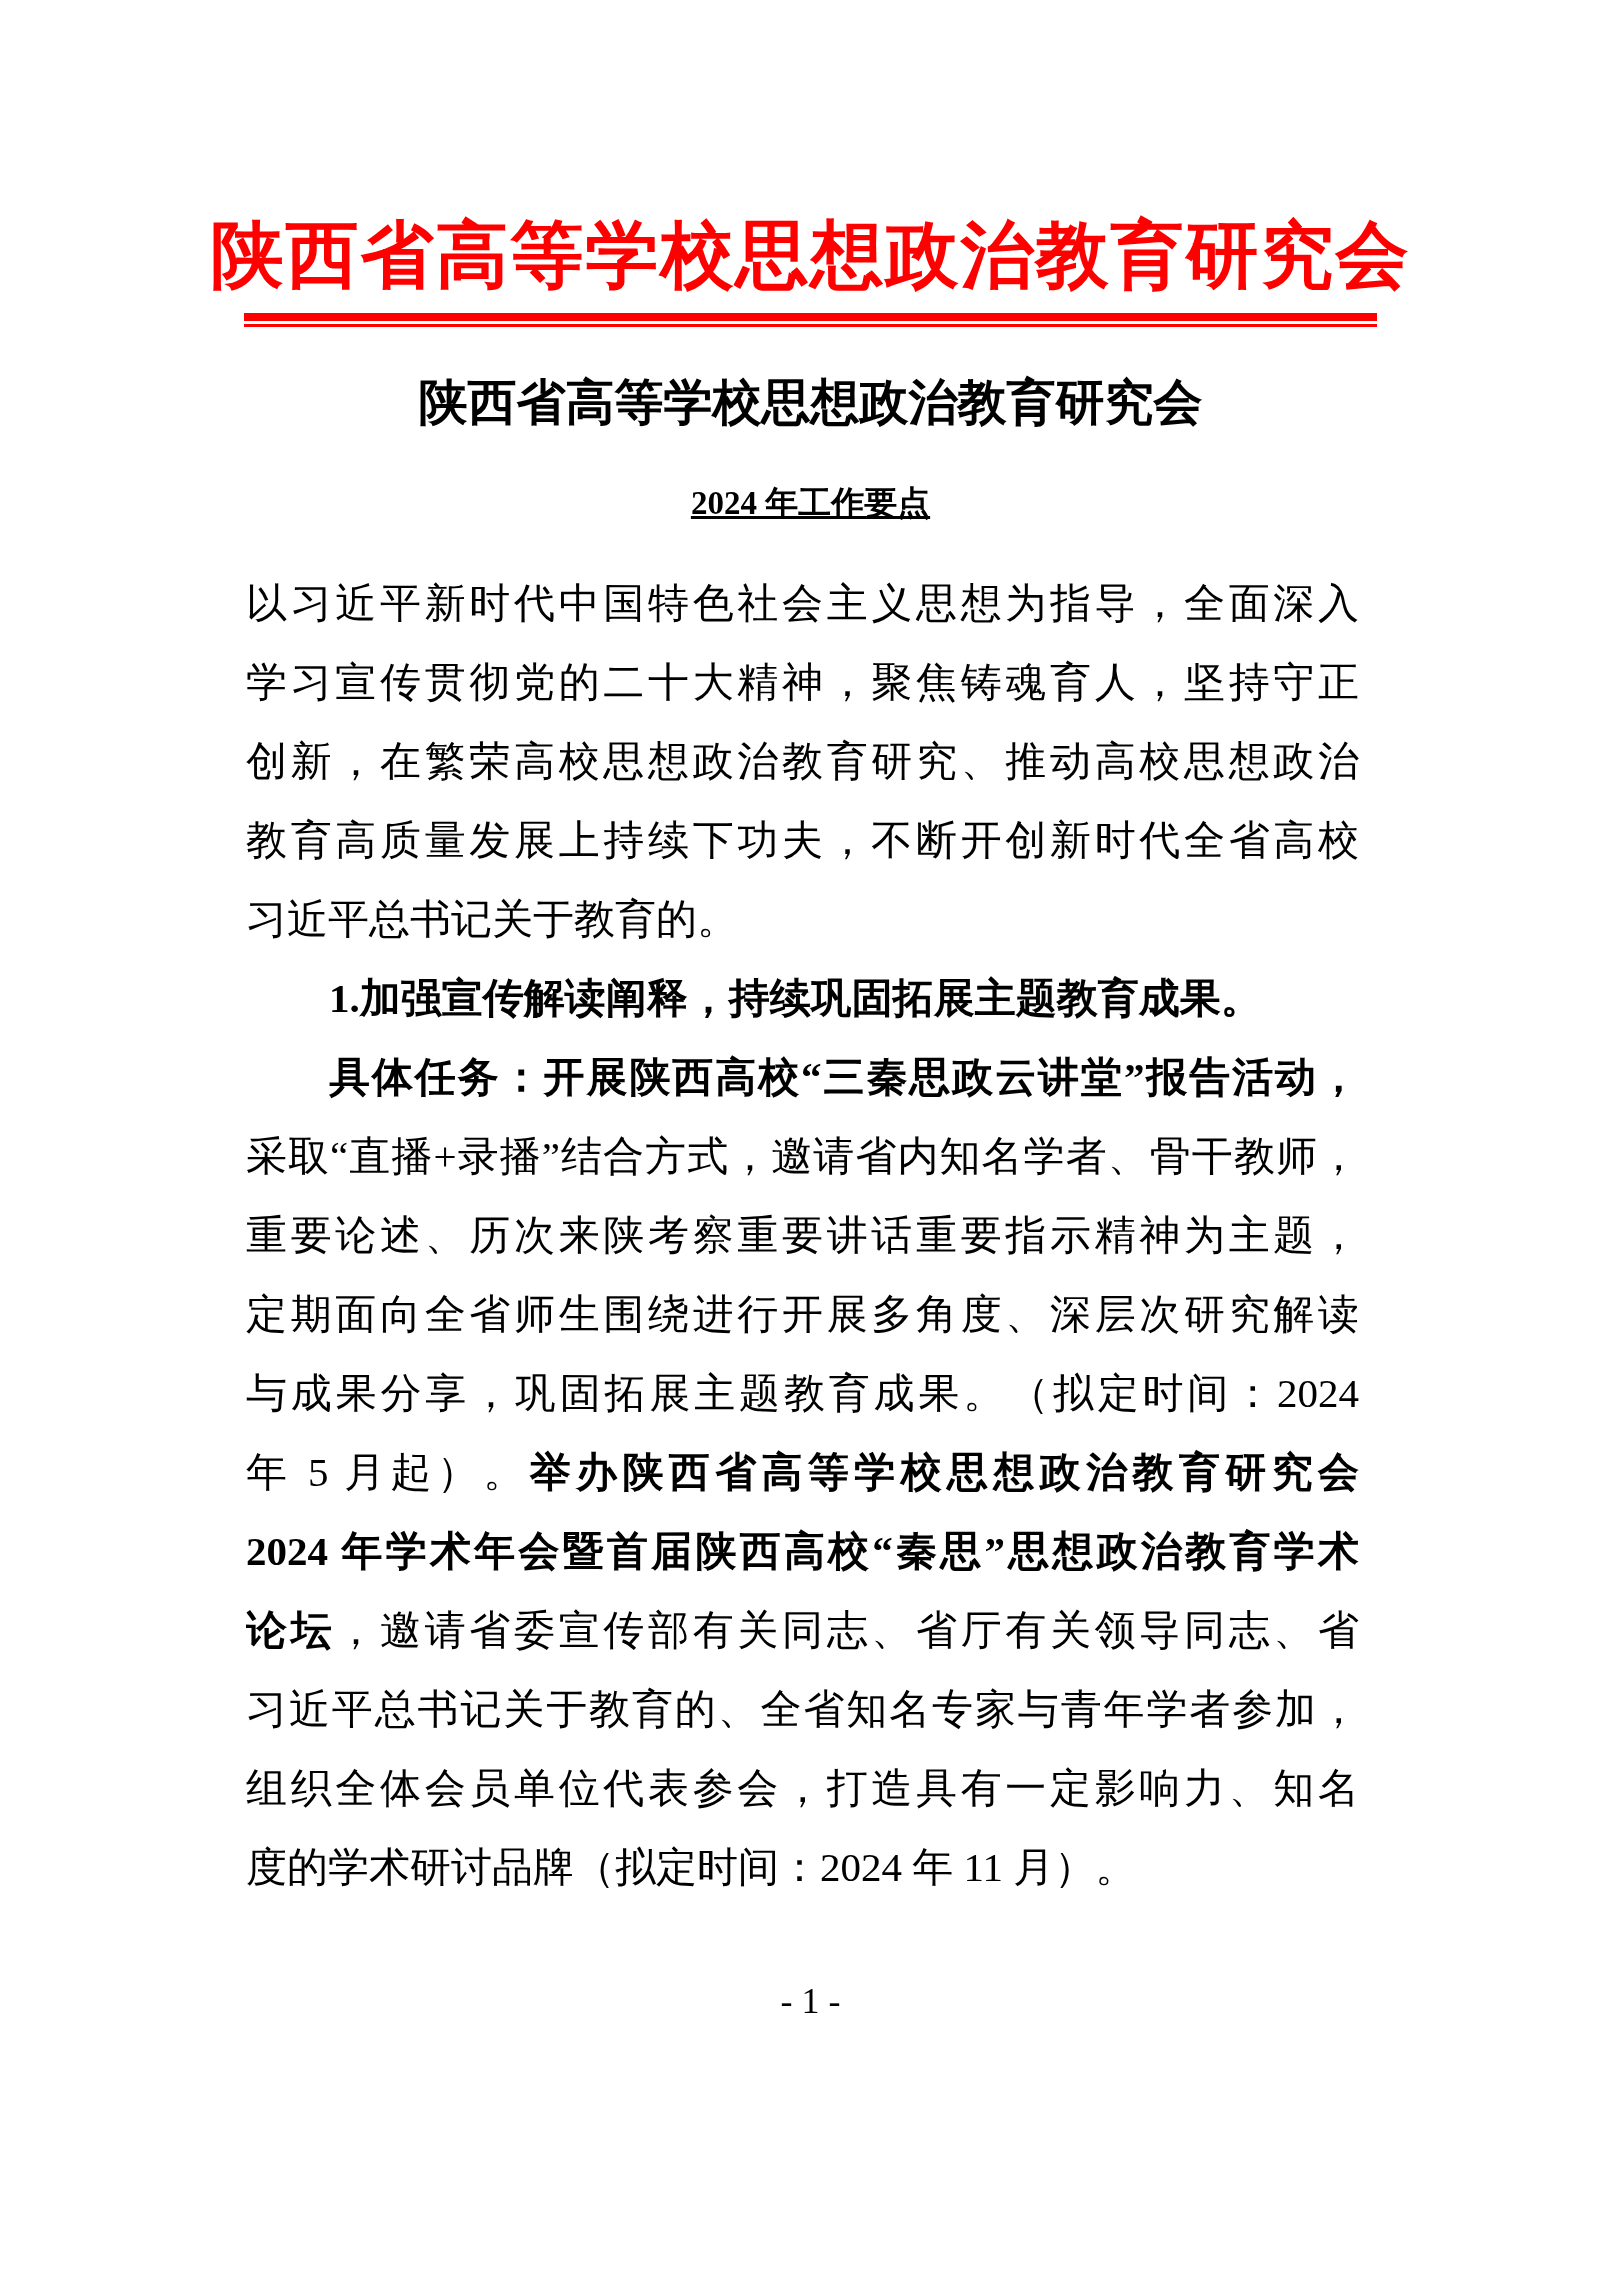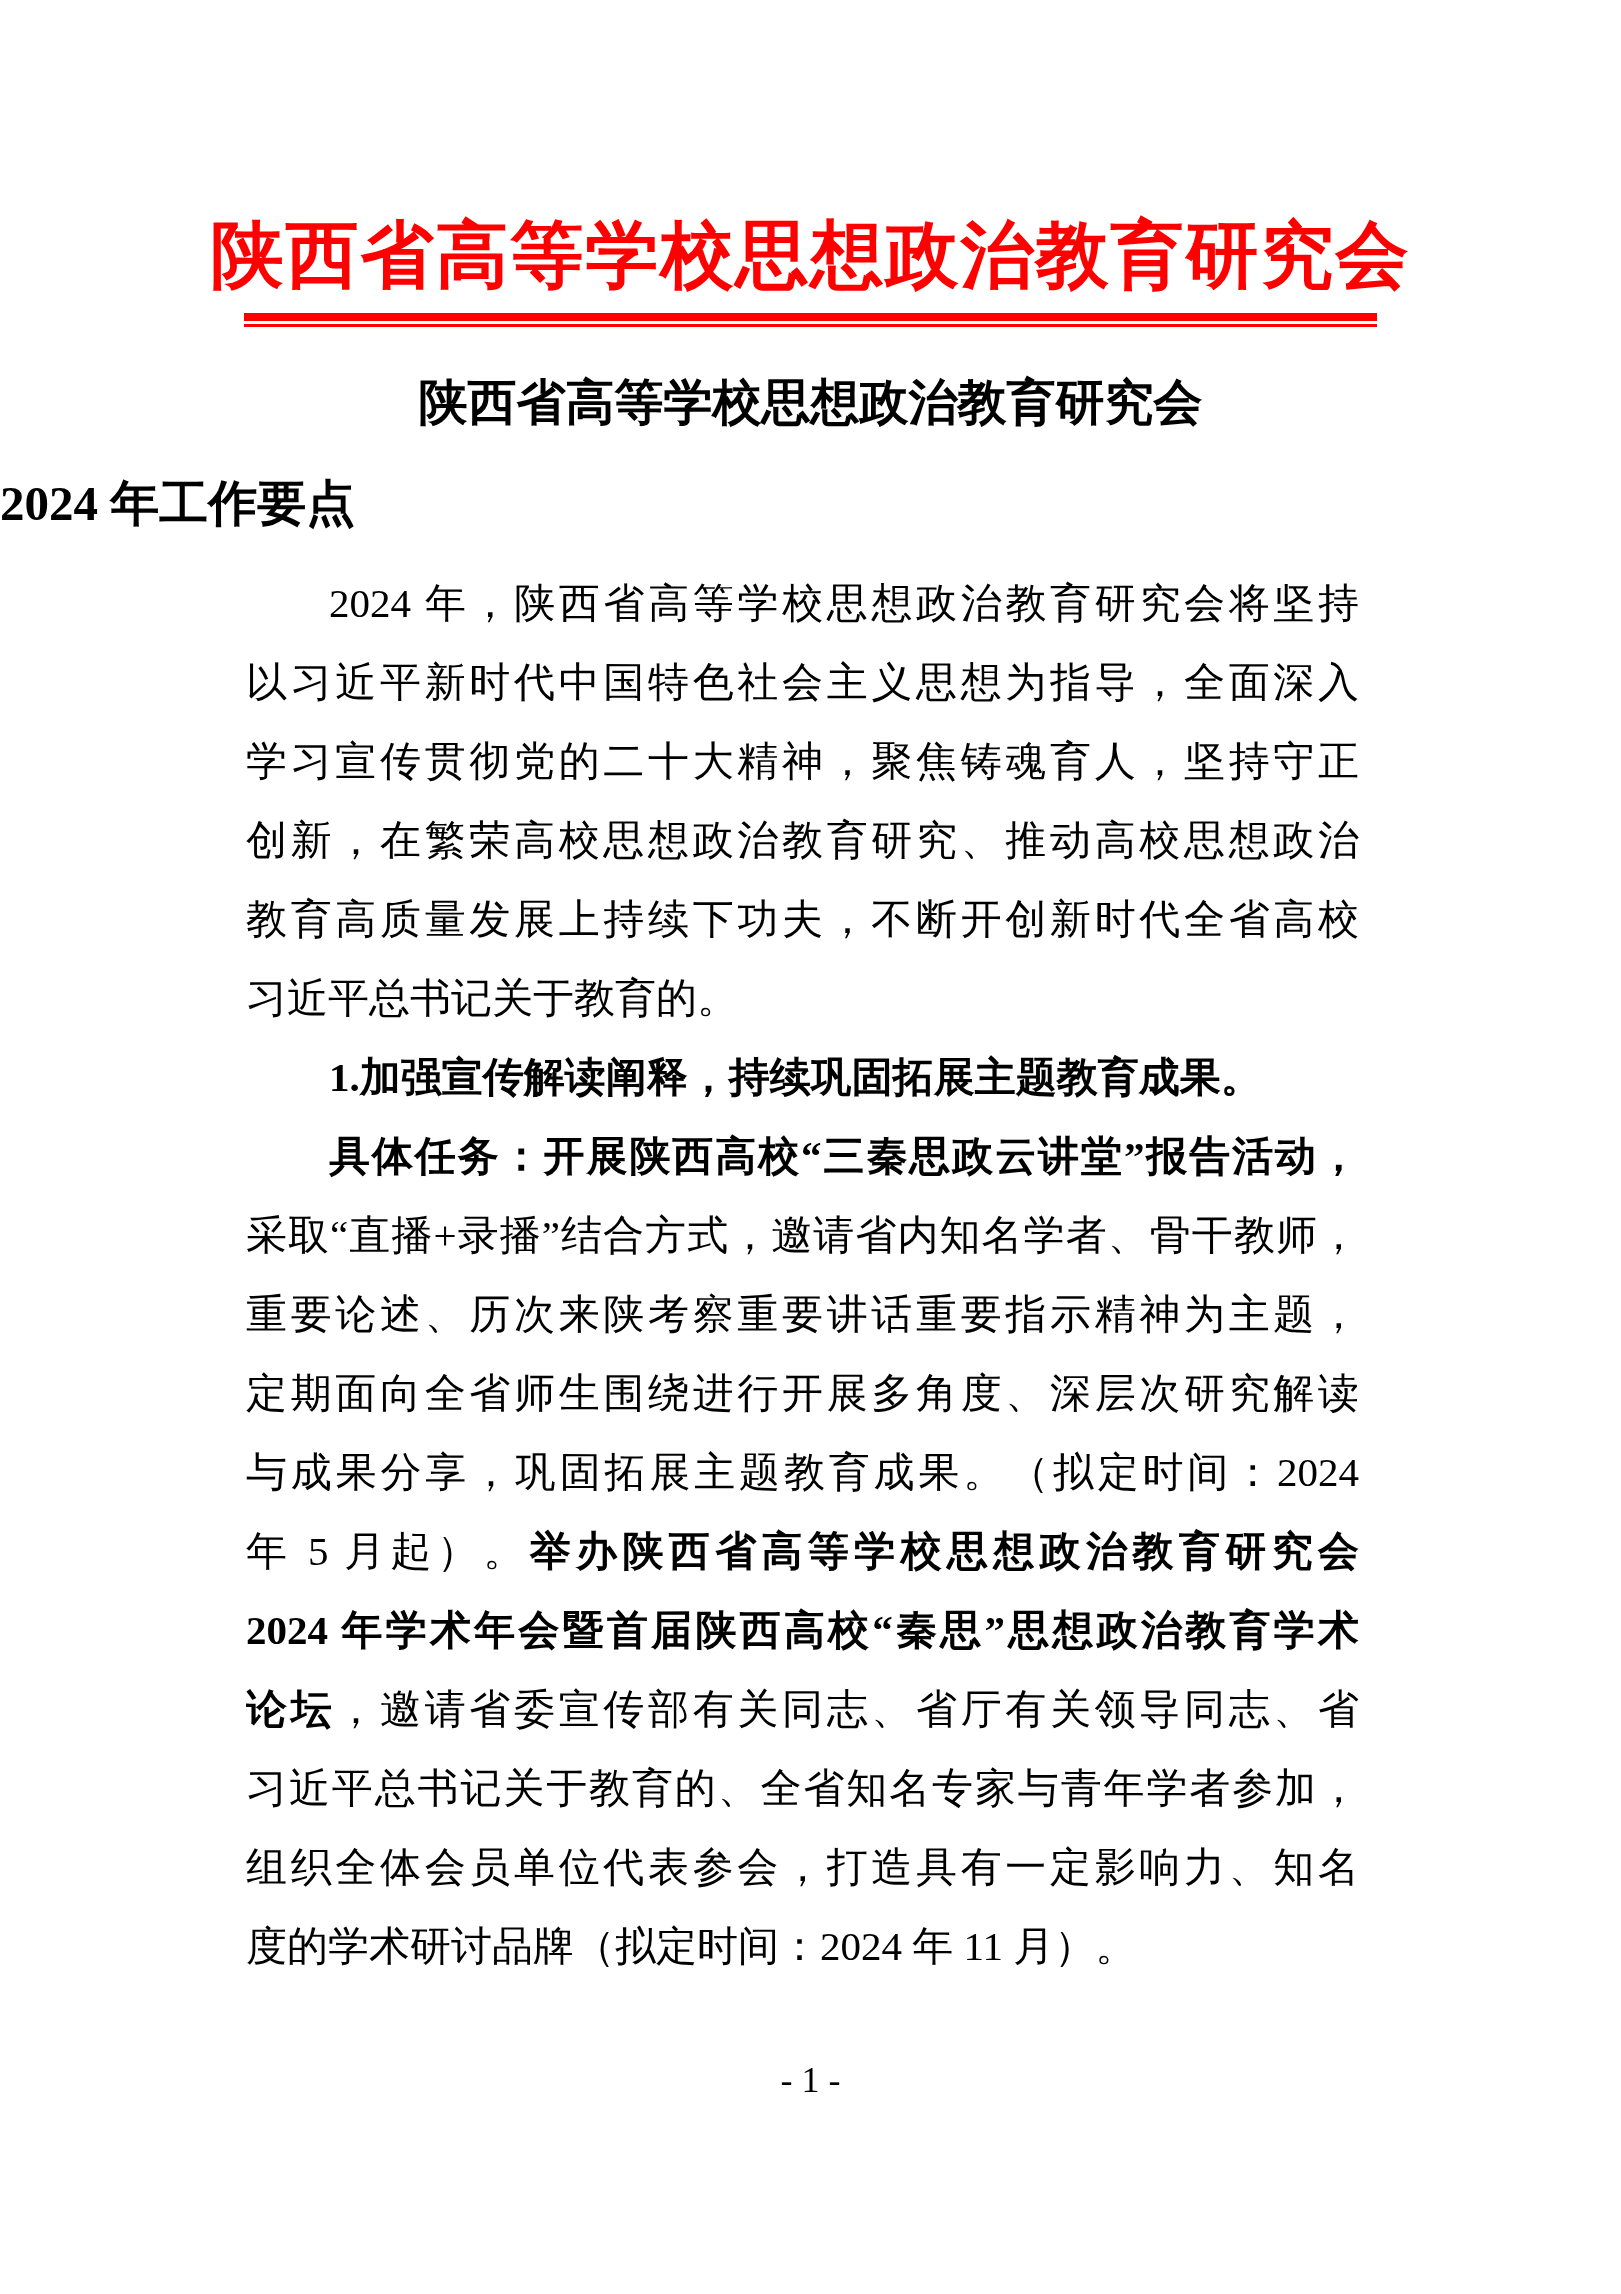--- a/index.html
+++ b/index.html
@@ -40,25 +40,26 @@
   .title {
     margin: 48px 0 0 0;
     text-align: center;
     font-size: 49px;
     line-height: 55px;
     font-weight: bold;
     white-space: nowrap;
   }
   .subtitle {
     margin: 46px 0 0 0;
-    text-align: left;
-    font-size: 49px;
+    text-align: center;
+    font-size: 33px;
     line-height: 55px;
     font-weight: bold;
     white-space: nowrap;
+    text-decoration: underline;
   }
 
   
   .bodytext {
     width: 1113px;
     margin: 33px 0 0 246px;
     font-size: 41px;
     line-height: 79px;
   }
   .line {
@@ -94,21 +95,20 @@
   <div class="rule">
     <div class="rule-thick"></div>
     <div class="rule-thin"></div>
   </div>
 
   <h1 class="title">陕西省高等学校思想政治教育研究会</h1>
 
   <h2 class="subtitle">2024 年工作要点</h2>
 
   <div class="bodytext">
-      <div class="line indent"><span>2024 年，陕西省高等学校思想政治教育研究会将坚持</span></div>
       <div class="line"><span>以习近平新时代中国特色社会主义思想为指导，全面深入</span></div>
       <div class="line"><span>学习宣传贯彻党的二十大精神，聚焦铸魂育人，坚持守正</span></div>
       <div class="line"><span>创新，在繁荣高校思想政治教育研究、推动高校思想政治</span></div>
       <div class="line"><span>教育高质量发展上持续下功夫，不断开创新时代全省高校</span></div>
       <div class="line noFill"><span>习近平总书记关于教育的。</span></div>
       <div class="line indent noFill"><span class="b">1.加强宣传解读阐释，持续巩固拓展主题教育成果。</span></div>
       <div class="line indent"><span class="b">具体任务：开展陕西高校“三秦思政云讲堂”报告活动，</span></div>
       <div class="line"><span>采取“直播+录播”结合方式，邀请省内知名学者、骨干教师，</span></div>
       <div class="line"><span>重要论述、历次来陕考察重要讲话重要指示精神为主题，</span></div>
       <div class="line"><span>定期面向全省师生围绕进行开展多角度、深层次研究解读</span></div>

